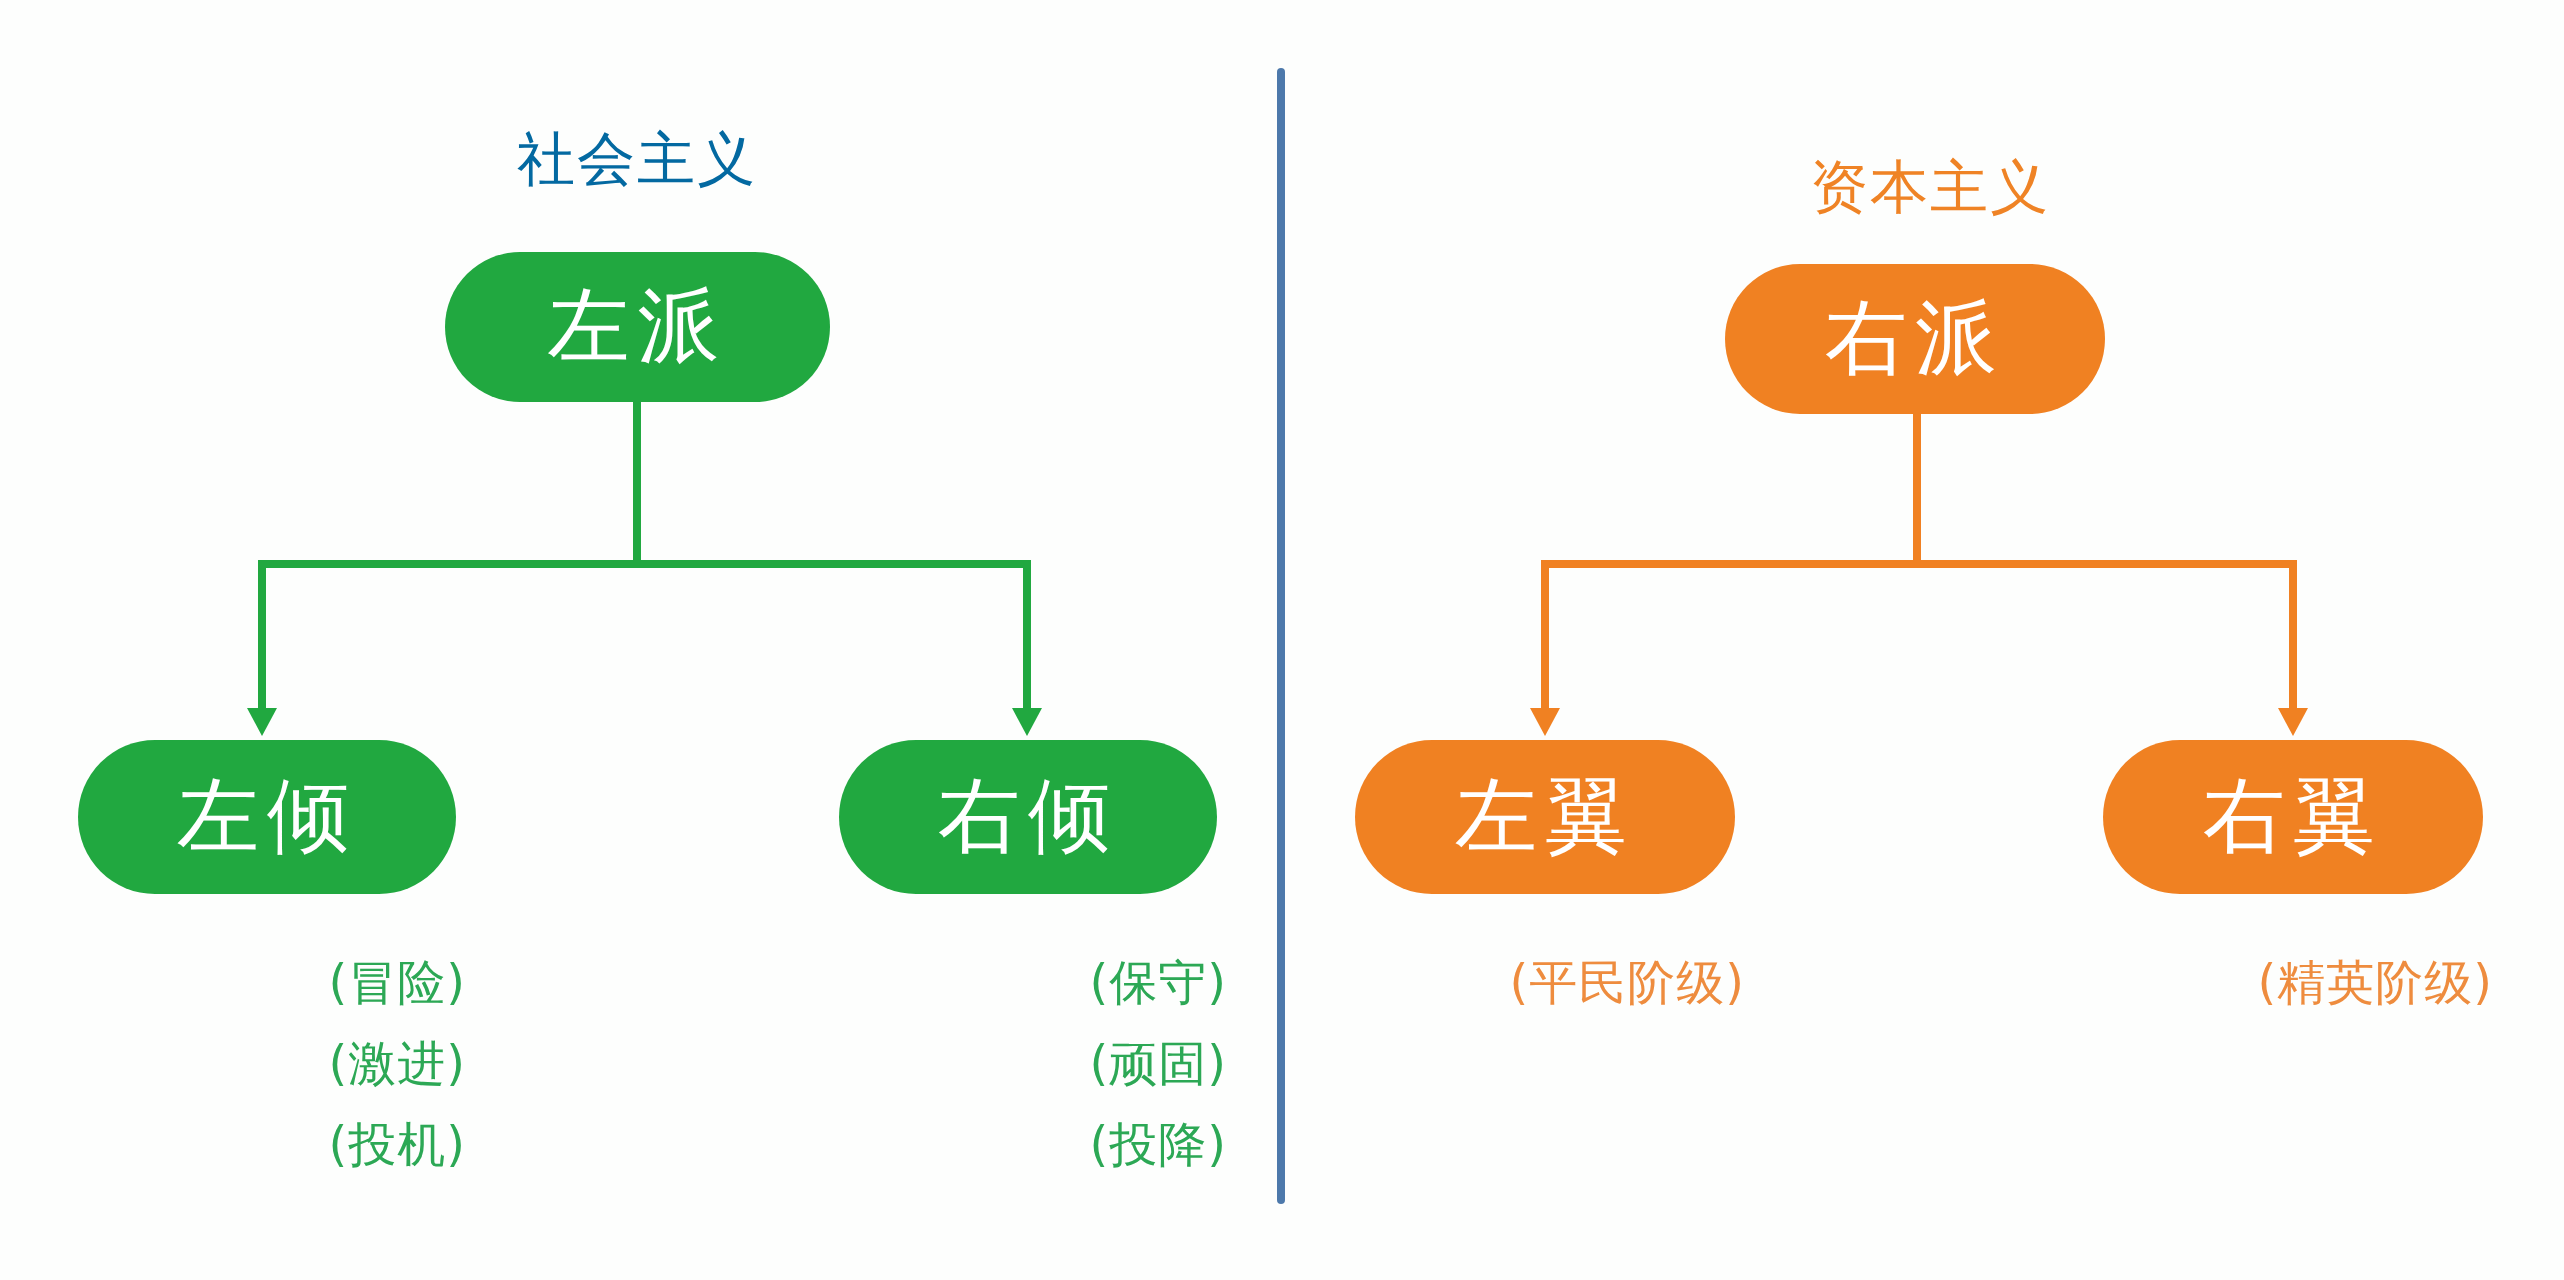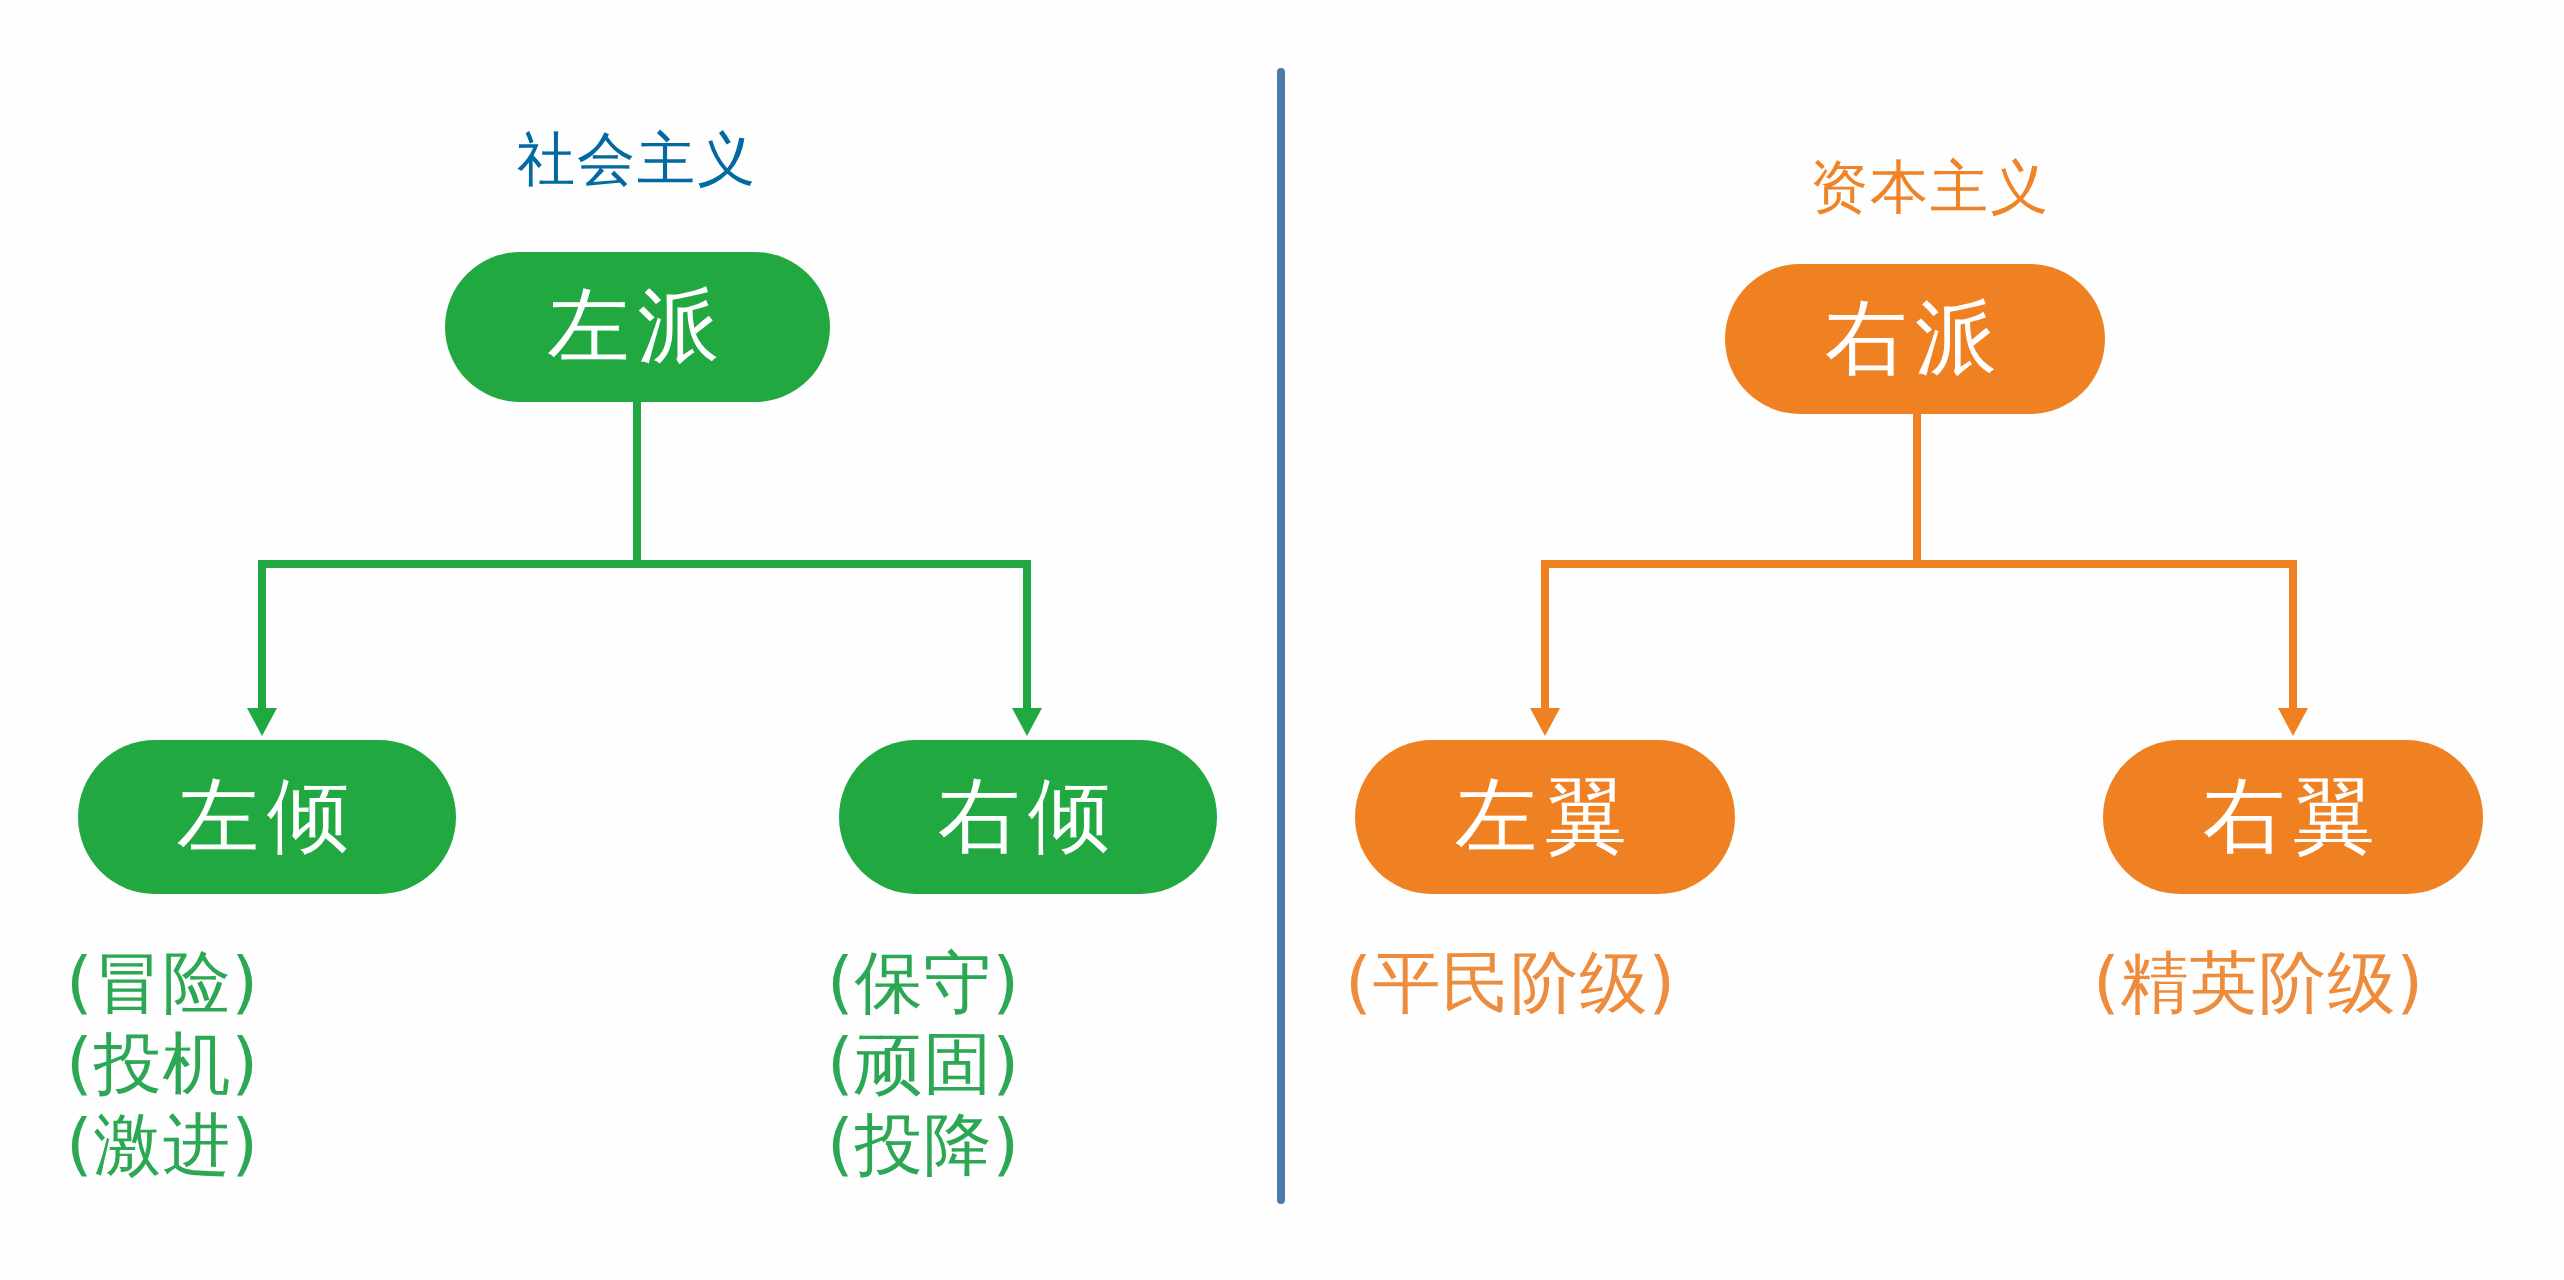--- a/index.html
+++ b/index.html
@@ -23,22 +23,22 @@
   .pill.root{width:385px;height:150px;border-radius:75px;}
   .pill.child{width:378px;height:154px;border-radius:77px;text-align:right;}
   .vline,.hline,.stub{position:absolute;}
   .arrow{
     position:absolute;width:0;height:0;
     border-left:15px solid transparent;
     border-right:15px solid transparent;
     border-top:28px solid transparent;
   }
   .notes{
-    position:absolute;width:400px;text-align:left;
-    font-size:68px;line-height:81px;letter-spacing:1px;
+    position:absolute;width:400px;text-align:right;
+    font-size:48px;line-height:81px;letter-spacing:1px;
   }
   
   .g-fill{background:#21a840;}
   .g-text{color:#0369a1;}
   .g-notes{color:#2ca855;}
   .g-arrow{border-top-color:#21a840;}
   
   .o-fill{background:#f08122;}
   .o-text{color:#ef8325;margin-top:28px;}
   .o-notes{color:#ee8c3e;}
@@ -71,22 +71,22 @@
 
   <div class="pill child g-fill" style="left:78px;top:740px;">
     <span>左倾</span>
   </div>
   <div class="pill child g-fill" style="left:839px;top:740px;">
     <span>右倾</span>
   </div>
 
   <div class="notes g-notes" style="left:66px;top:942px;">
     <div>(冒险)</div>
+    <div>(激进)</div>
     <div>(投机)</div>
-    <div>(激进)</div>
   </div>
   <div class="notes g-notes" style="left:827px;top:942px;">
     <div>(保守)</div>
     <div>(顽固)</div>
     <div>(投降)</div>
   </div>
 
   <div class="title o-text" style="left:1730px;top:126px;">资本主义</div>
 
   <div class="pill root o-fill" style="left:1725px;top:264px;width:380px;">

